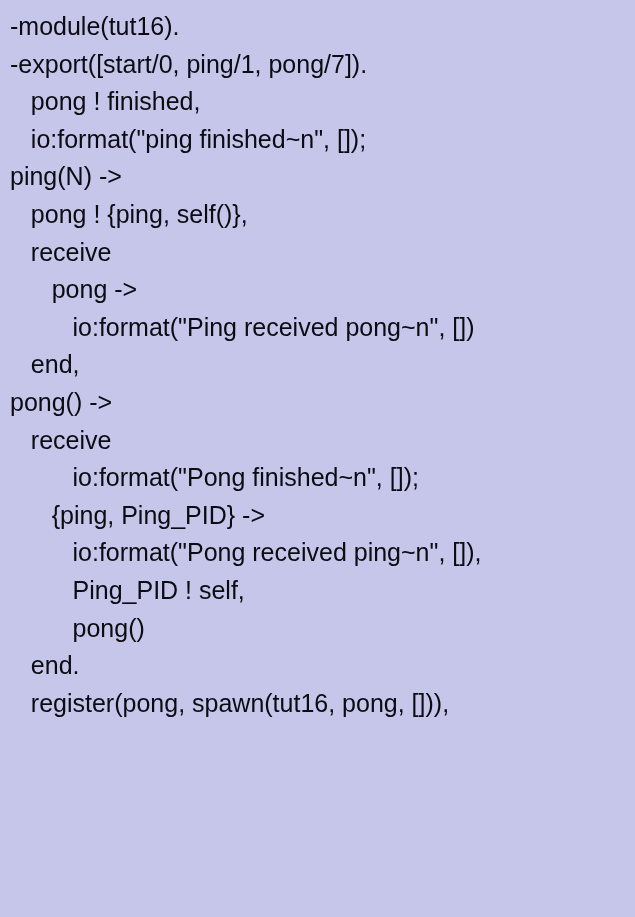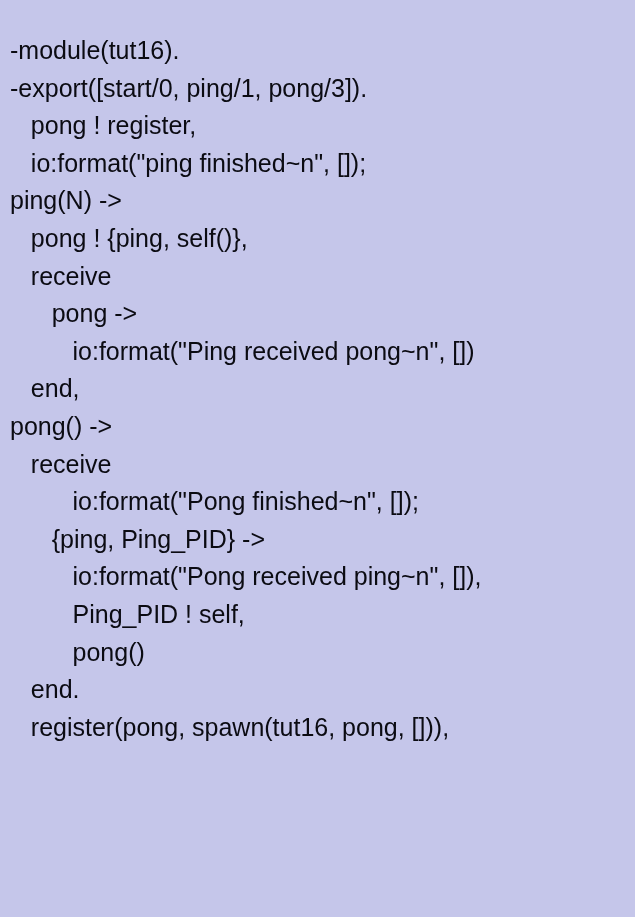--- a/index.html
+++ b/index.html
@@ -10,39 +10,39 @@
   body {
     width: 635px;
     height: 917px;
     font-family: "Liberation Sans", sans-serif;
   }
   #code-listing {
     width: 635px;
     height: 917px;
     background: #c5c6ea;
     box-sizing: border-box;
-    padding: 32px 0 0 10px;
+    padding: 8px 0 0 10px;
     overflow: hidden;
   }
   .code-line {
     font-family: "Liberation Sans", sans-serif;
     font-size: 25px;
     line-height: 37.6px;
     color: #0b0b12;
     white-space: pre;
     letter-spacing: 0px;
   }
 </style>
 </head>
 <body>
 
 <div id="code-listing">
   <div class="code-line">-module(tut16).</div>
-  <div class="code-line">-export([start/0, ping/1, pong/3]).</div>
-  <div class="code-line">   pong ! register,</div>
+  <div class="code-line">-export([start/0, ping/1, pong/7]).</div>
+  <div class="code-line">   pong ! finished,</div>
   <div class="code-line">   io:format("ping finished~n", []);</div>
   <div class="code-line">ping(N) -&gt;</div>
   <div class="code-line">   pong ! {ping, self()},</div>
   <div class="code-line">   receive</div>
   <div class="code-line">      pong -&gt;</div>
   <div class="code-line">         io:format("Ping received pong~n", [])</div>
   <div class="code-line">   end,</div>
   <div class="code-line">pong() -&gt;</div>
   <div class="code-line">   receive</div>
   <div class="code-line">         io:format("Pong finished~n", []);</div>

